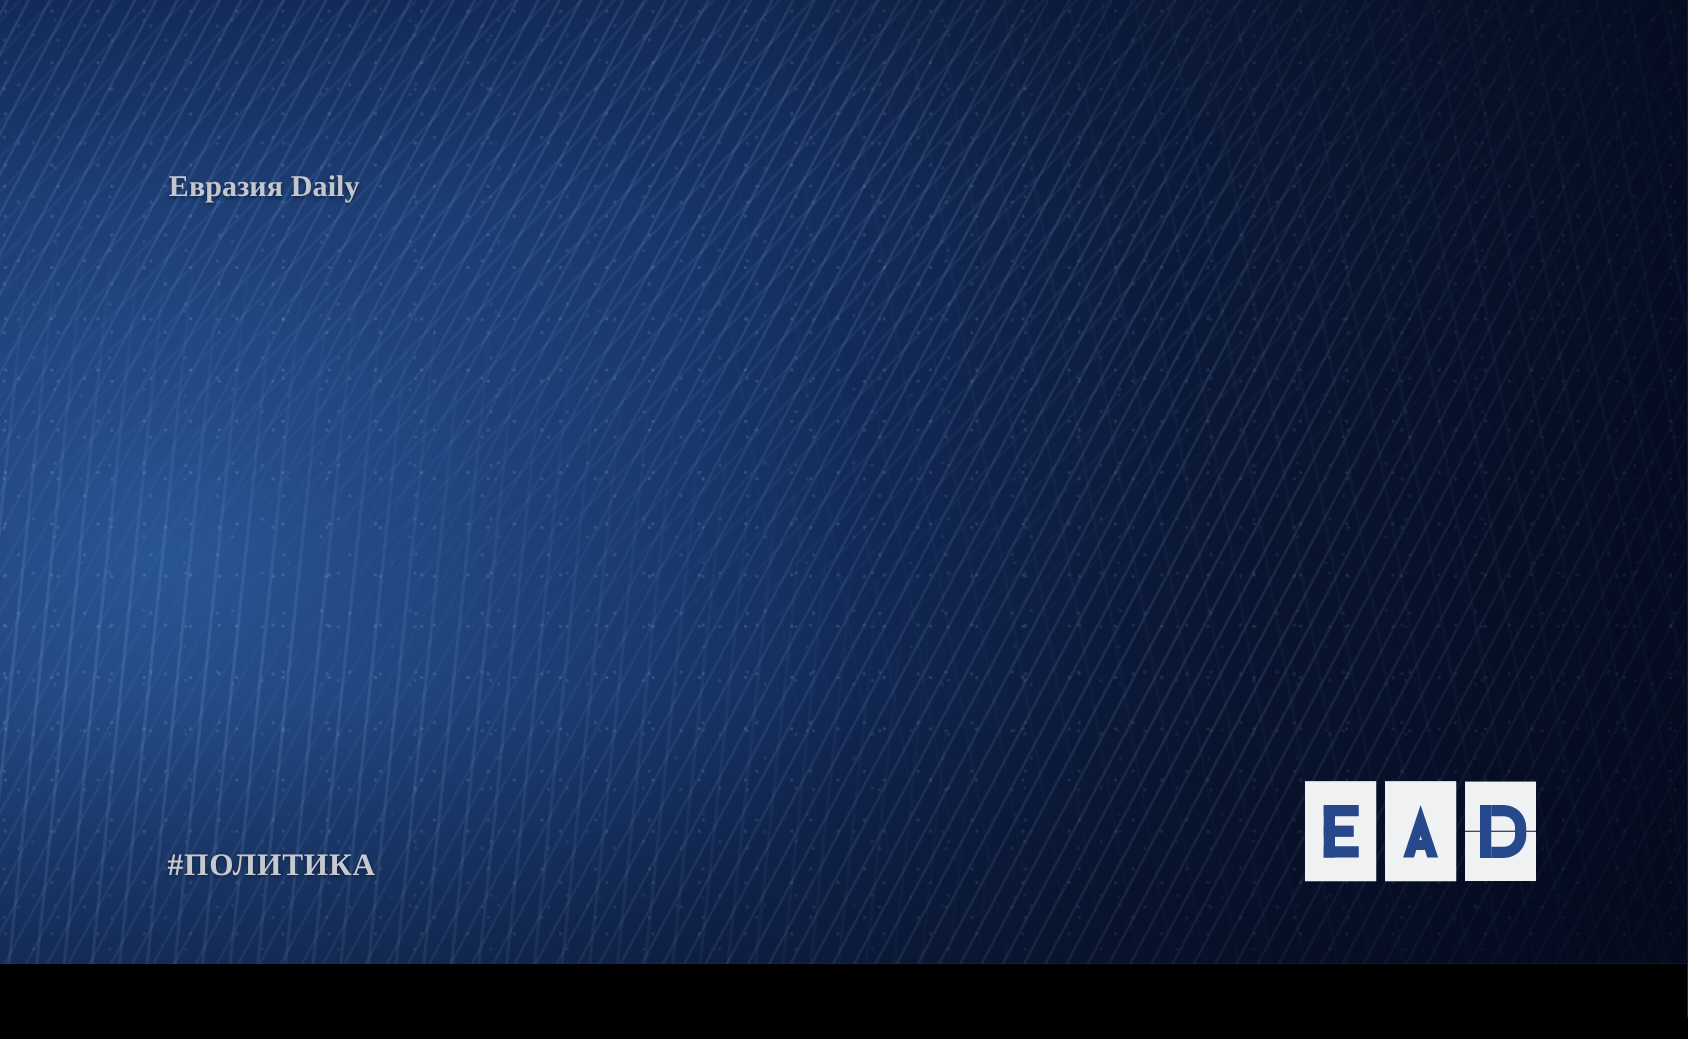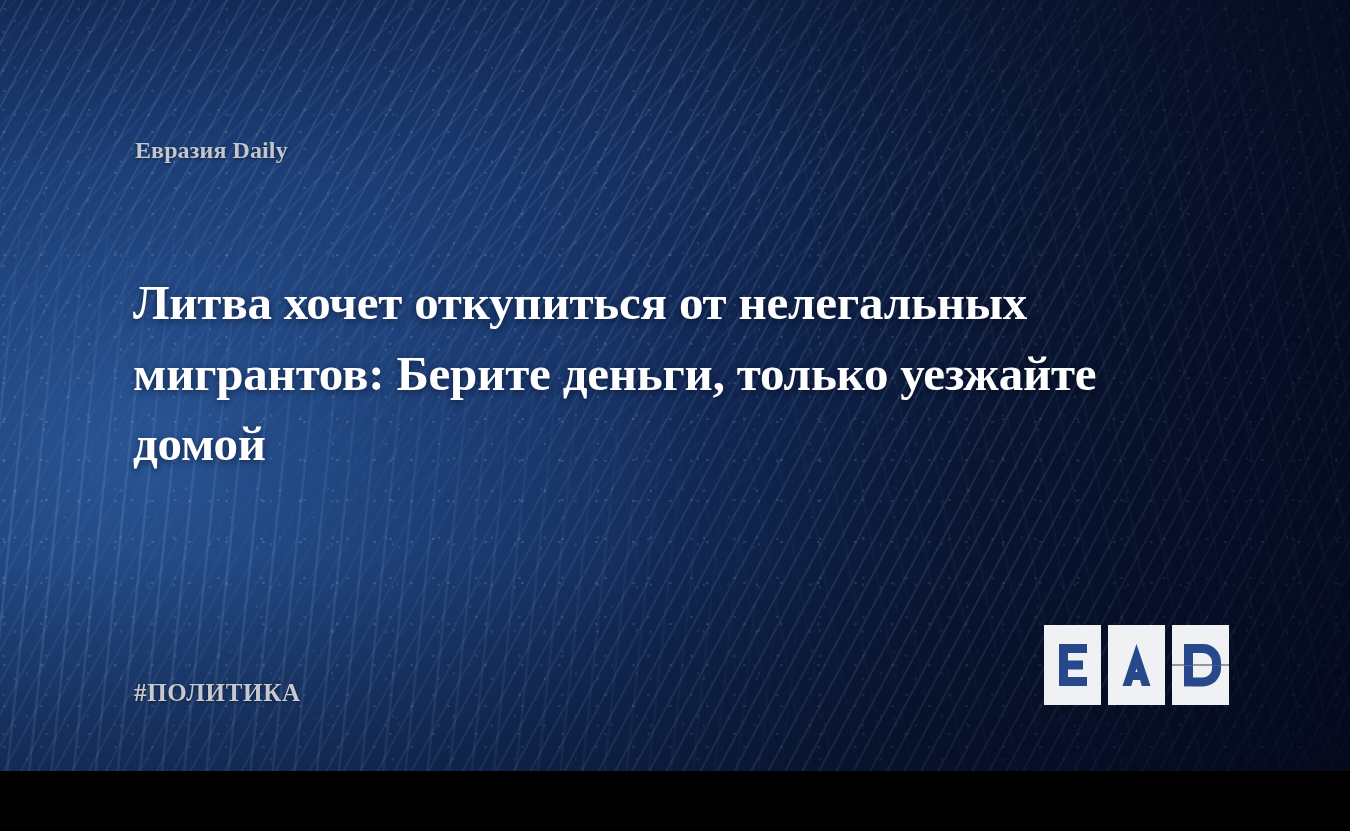--- a/index.html
+++ b/index.html
@@ -235,21 +235,20 @@
     <i class="s5"></i>
   </div>
 
   <div class="speckle"></div>
   <div class="vignette"></div>
 
   <div class="content">
 
     <div class="brand">Евразия Daily</div>
 
-    <h1 class="headline">Литва хочет откупиться от нелегальных мигрантов: Берите деньги, только уезжайте домой</h1>
 
     <div class="tag">#ПОЛИТИКА</div>
 
     <div class="logo">
 
       <span class="logo-tile">
         <svg viewBox="0 0 57 80" aria-hidden="true">
           <rect x="0" y="0" width="57" height="80" fill="#f0f1f3"></rect>
           <g fill="#27498c">
             <rect x="15" y="19" width="9" height="42"></rect>

